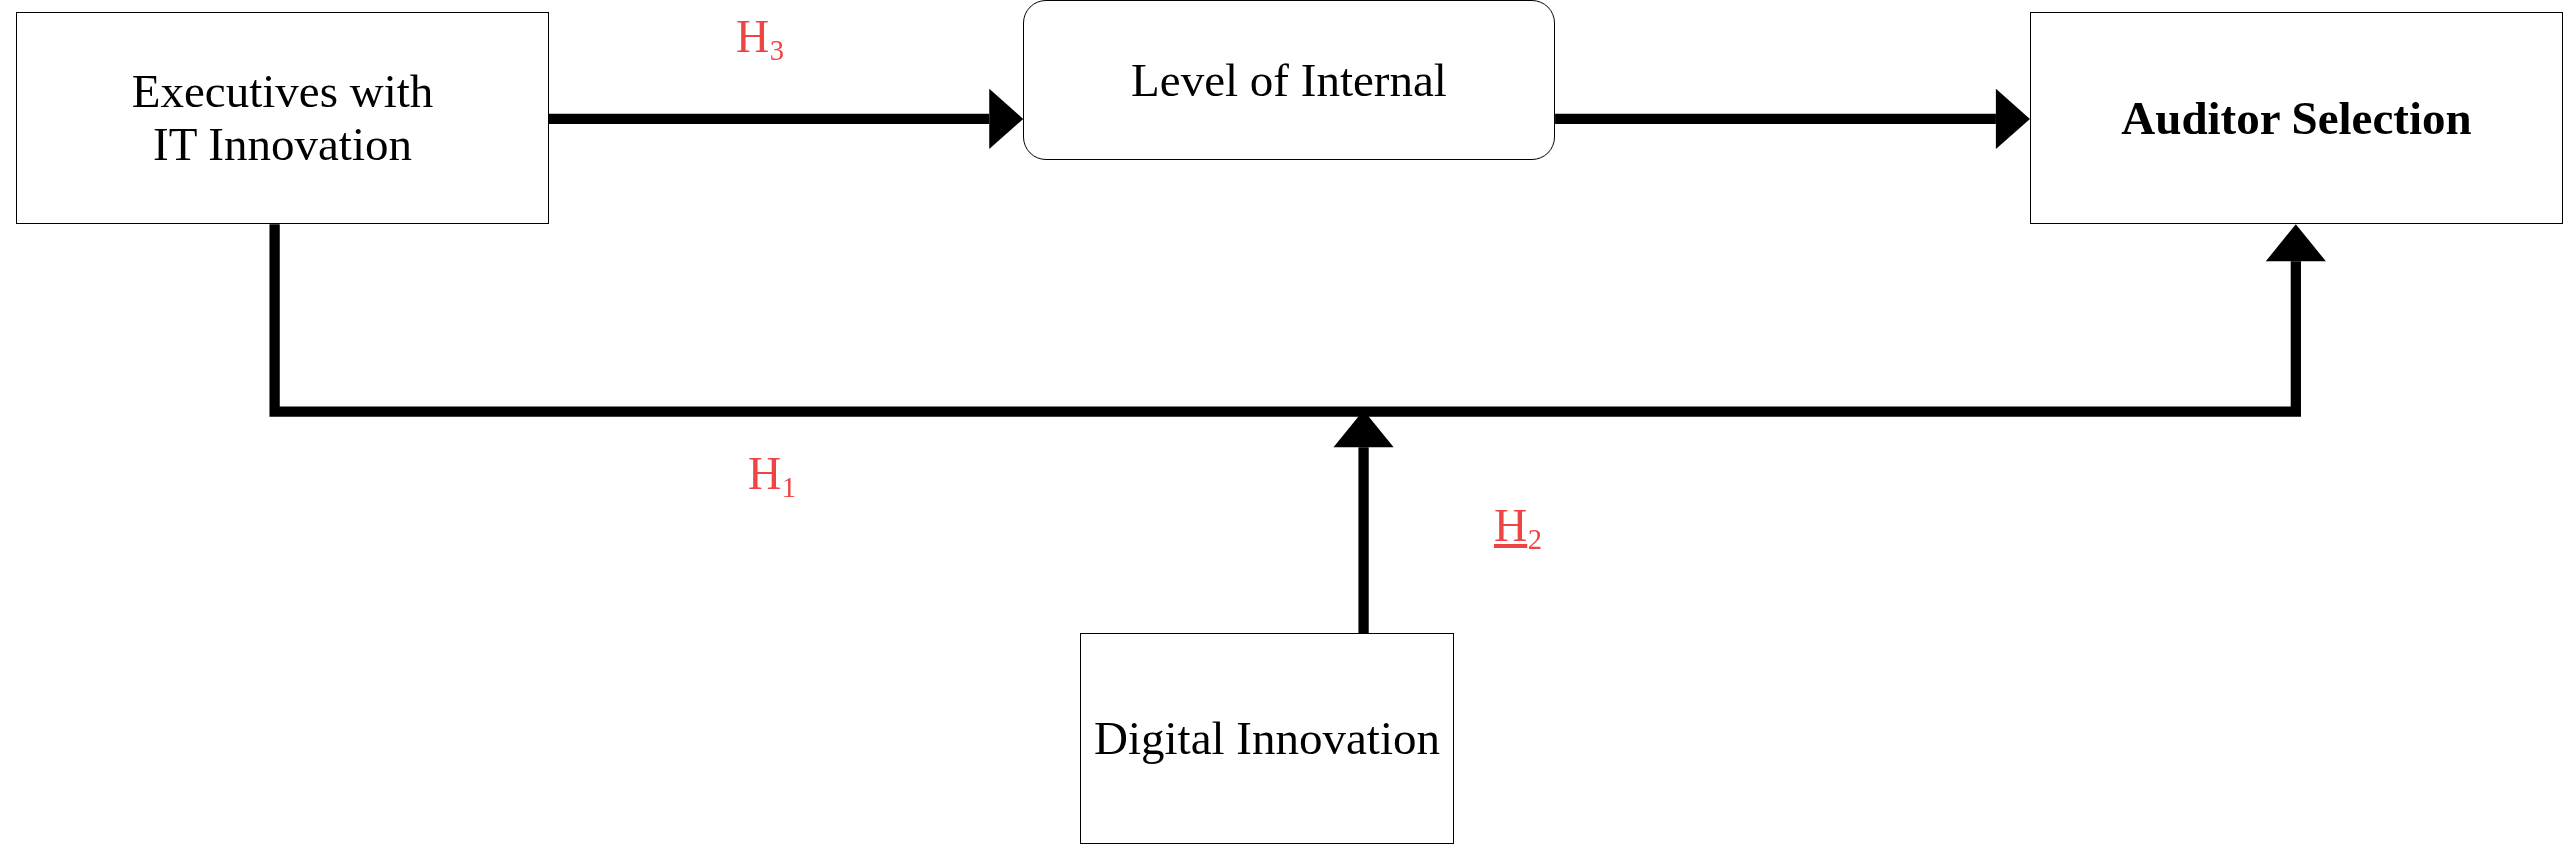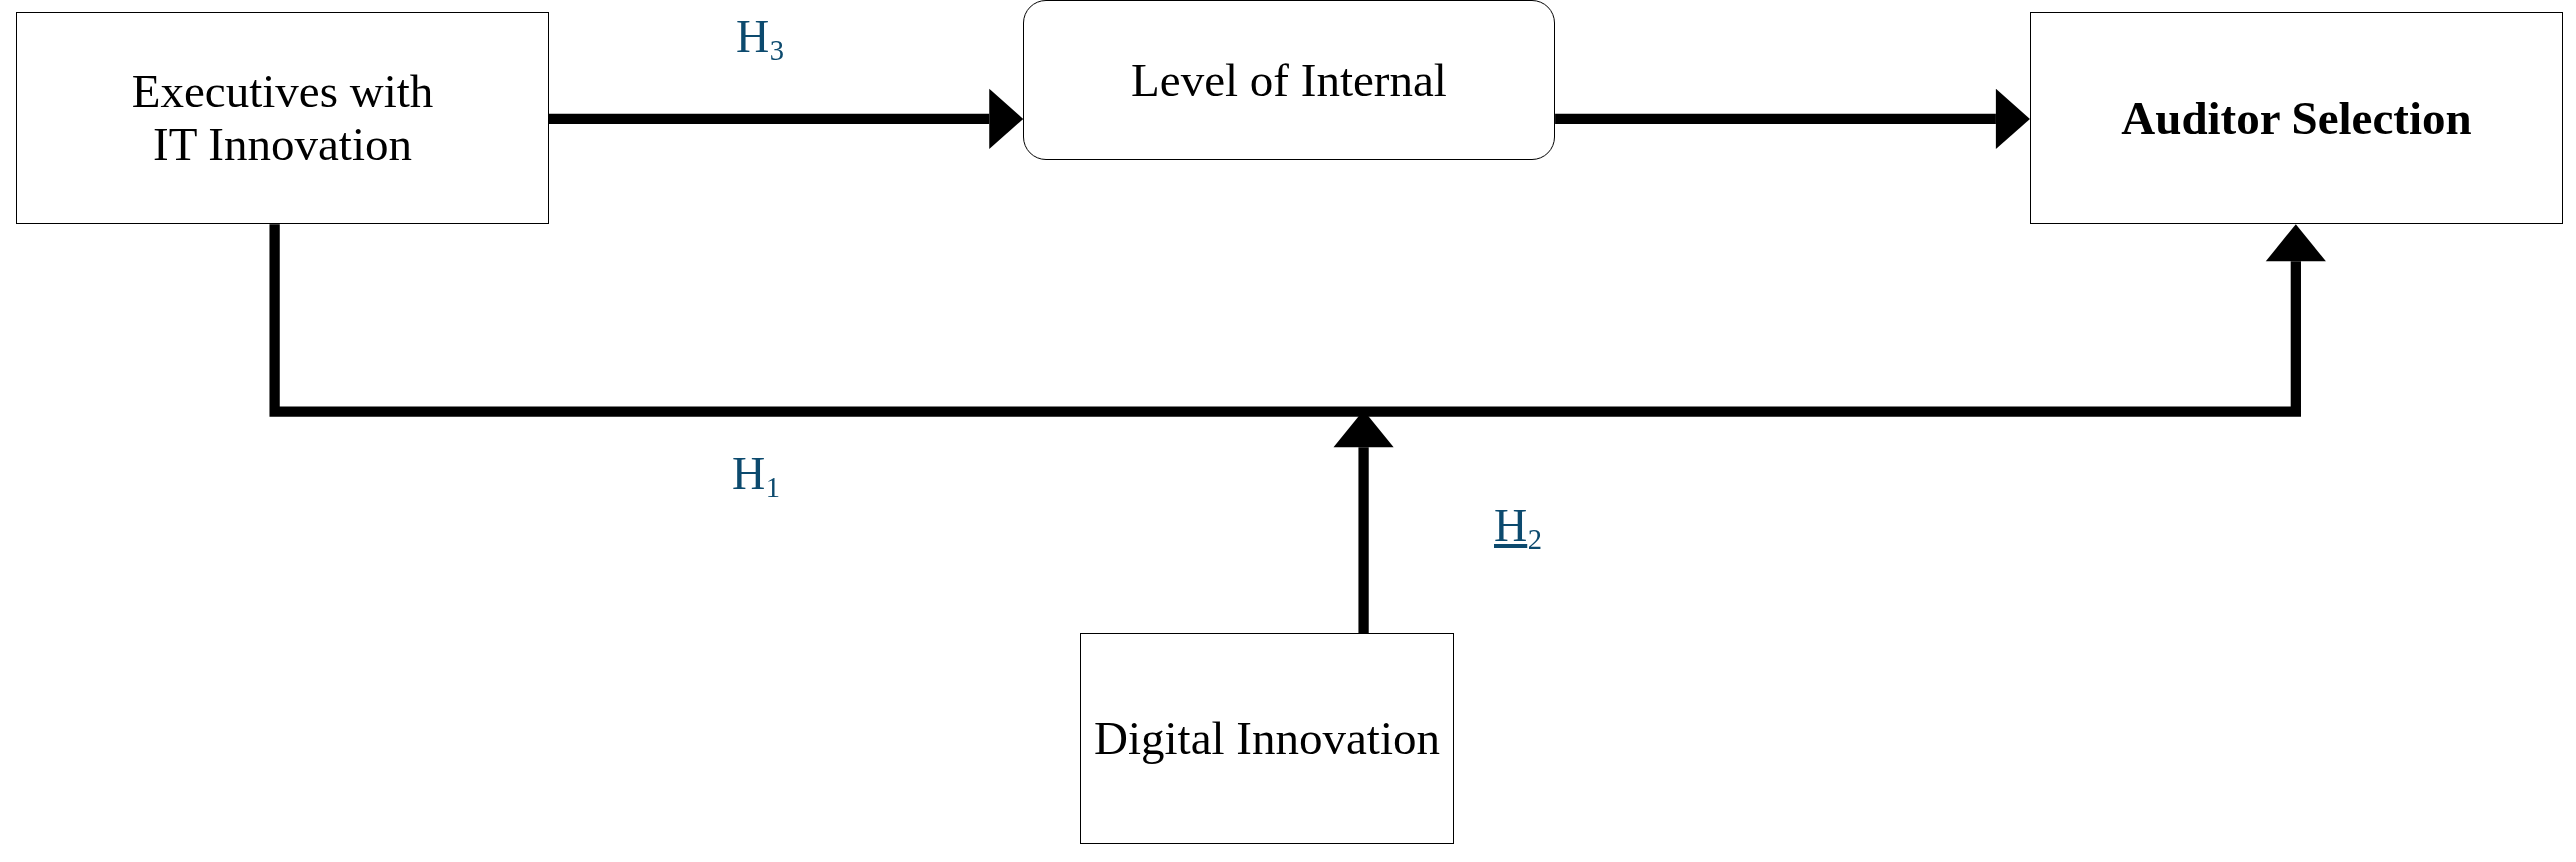--- a/index.html
+++ b/index.html
@@ -34,36 +34,36 @@
   }
   .node span { display: block; }
   #node-executives { left: 16px;   top: 12px;  width: 533px; height: 212px; }
   #node-internal   { left: 1023px; top: 0;  width: 532px; height: 160px; border-radius: 23px; }
   #node-auditor    { left: 2030px; top: 12px;  width: 533px; height: 212px; font-weight: bold; }
   #node-digital    { left: 1080px; top: 613px; width: 374px; height: 211px; margin-top: 20px; }
 
   
   .hyp {
     position: absolute;
-    color: #0c4a6e;
+    color: #ef4444;
     font-family: "Liberation Serif", "DejaVu Serif", serif;
     font-size: 46px;
     line-height: 1;
     white-space: nowrap;
     z-index: 4;
   }
   .hyp sub {
     font-size: 0.62em;
     vertical-align: baseline;
     position: relative;
     top: 0.28em;
     left: 0.02em;
   }
   #hyp-h3 { left: 736px;  top: 14.2px; }
-  #hyp-h1 { left: 732px;  top: 451px; }
+  #hyp-h1 { left: 748px;  top: 451px; }
   #hyp-h2 { left: 1494px; top: 503px; text-decoration: underline; }
 
   
   #connectors {
     position: absolute;
     left: 0; top: 0;
     width: 2576px;
     height: 863px;
     z-index: 2;
   }

